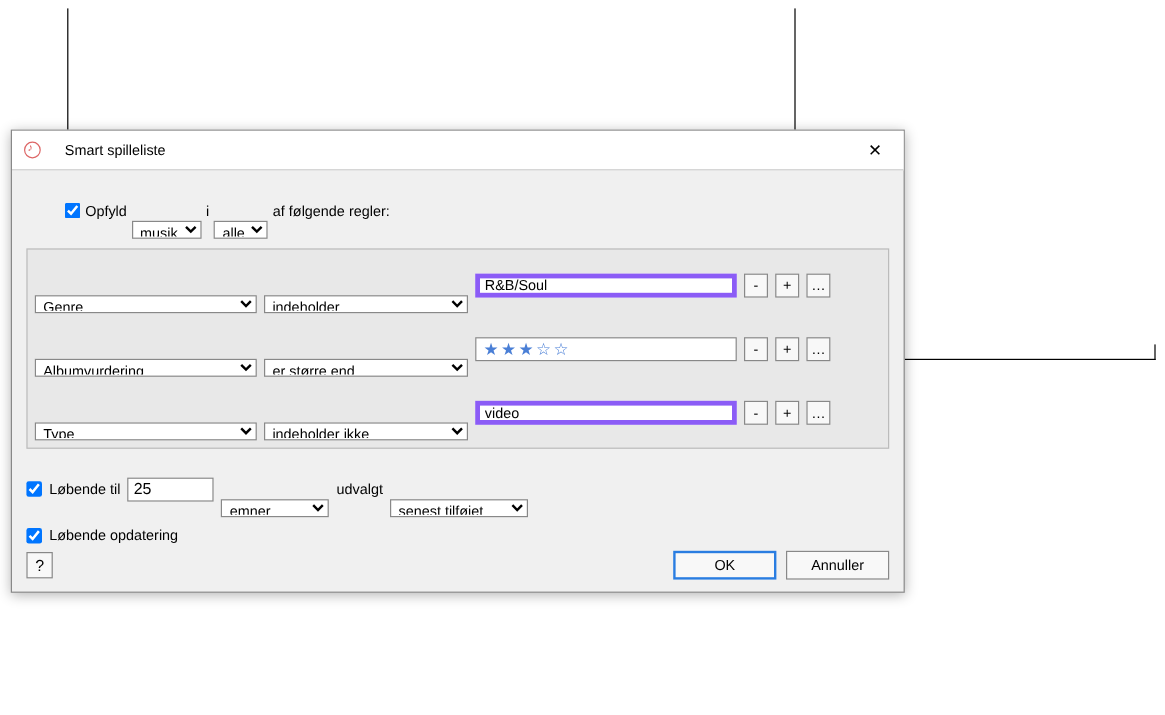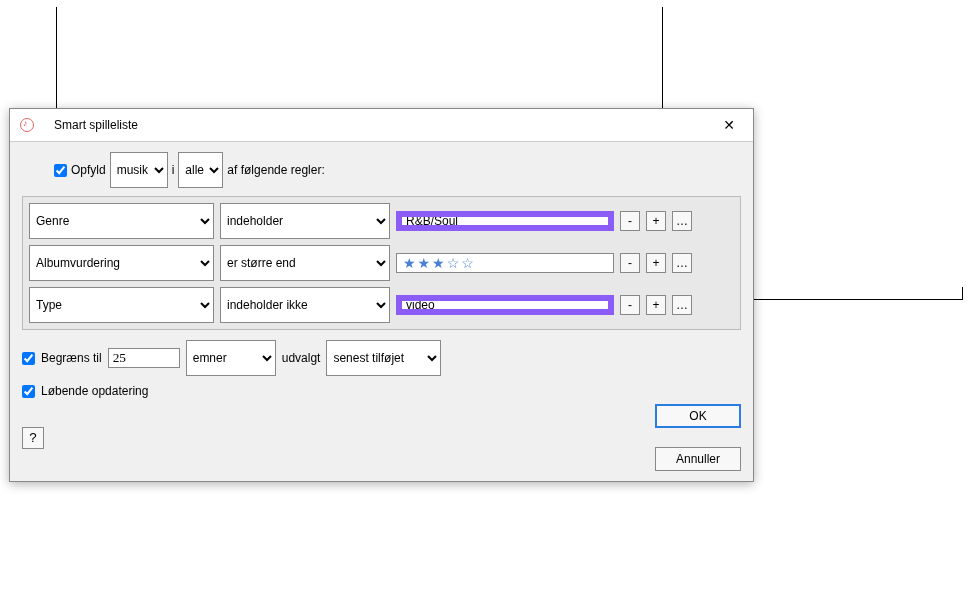--- a/index.html
+++ b/index.html
@@ -70,42 +70,43 @@
     }
     input[type="checkbox"] {
       width: 13px;
       height: 13px;
     }
     select {
       font-size: 12px;
       padding: 1px 2px;
       background: #fff;
       border: 1px solid #888;
-      height: 36px;
+      height: 15px;
+      margin-top: 32px;
     }
     .rules-container {
       border: 1px solid #bbb;
       background: #e8e8e8;
       padding: 6px;
       margin-bottom: 10px;
     }
     .rule-row {
       display: flex;
       align-items: center;
       gap: 6px;
       margin-bottom: 6px;
     }
     .rule-row:last-child { margin-bottom: 0; }
     .field-select { width: 185px; }
     .op-select { width: 170px; }
     .value-input {
       width: 218px;
       height: 20px;
       padding: 1px 4px;
-      border: 6px solid #8b5cf6;
+      border: 4px solid #8b5cf6;
       background: #fff;
       font-size: 12px;
     }
     .stars {
       width: 218px;
       height: 20px;
       border: 1px solid #888;
       background: #fff;
       padding: 1px 6px;
       color: #4a7fd6;
@@ -128,21 +129,20 @@
       align-items: center;
       gap: 6px;
       margin-bottom: 8px;
     }
     .limit-input {
       width: 72px;
       height: 20px;
       padding: 1px 4px;
       border: 1px solid #888;
       background: #fff;
-      font-family: Liberation Serif, serif;
     }
     .limit-unit { width: 90px; }
     .limit-sort { width: 115px; }
     .option-row {
       display: flex;
       align-items: center;
       gap: 6px;
       margin-bottom: 6px;
     }
     .footer-row {
@@ -151,21 +151,21 @@
       justify-content: space-between;
       margin-top: 6px;
     }
     .help-btn {
       width: 22px;
       height: 22px;
       border: 1px solid #888;
       background: #f8f8f8;
       cursor: pointer;
     }
-    .btn-group { display: flex; gap: 19px; flex-direction: column; }
+    .btn-group { display: flex; gap: 8px; }
     .dlg-btn {
       width: 86px;
       height: 24px;
       border: 1px solid #888;
       background: #f8f8f8;
       cursor: pointer;
       font-size: 12px;
     }
     .dlg-btn.primary {
       border: 2px solid #2a7de1;
@@ -232,21 +232,21 @@
         <select class="op-select"><option>indeholder ikke</option></select>
         <input class="value-input" value="video" style="">
         <button class="small-btn">-</button>
         <button class="small-btn">+</button>
         <button class="small-btn">…</button>
       </div>
     </div>
 
     <div class="limit-row">
       <input type="checkbox" checked="" style="">
-      <span>Begræns til</span>
+      <span>Løbende til</span>
       <input class="limit-input" value="25" style="">
       <select class="limit-unit"><option>emner</option></select>
       <span>udvalgt</span>
       <select class="limit-sort"><option>senest tilføjet</option></select>
     </div>
 
 
     <div class="option-row">
       <input type="checkbox" checked="" style="">
       <span>Løbende opdatering</span>

